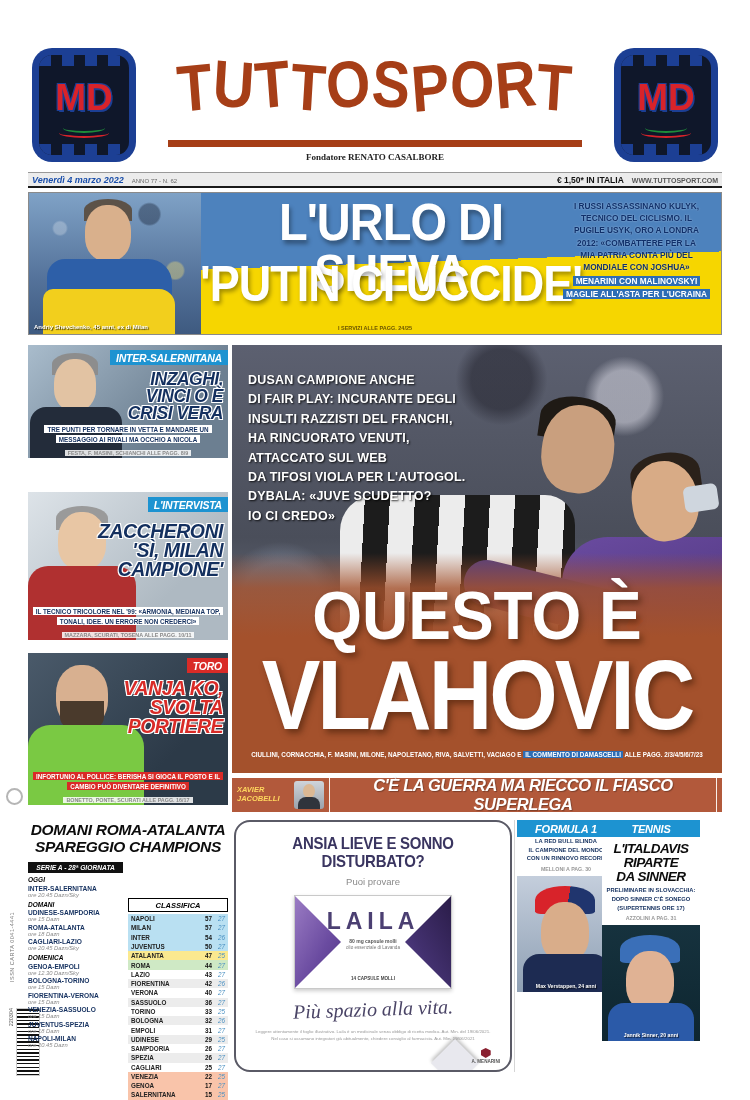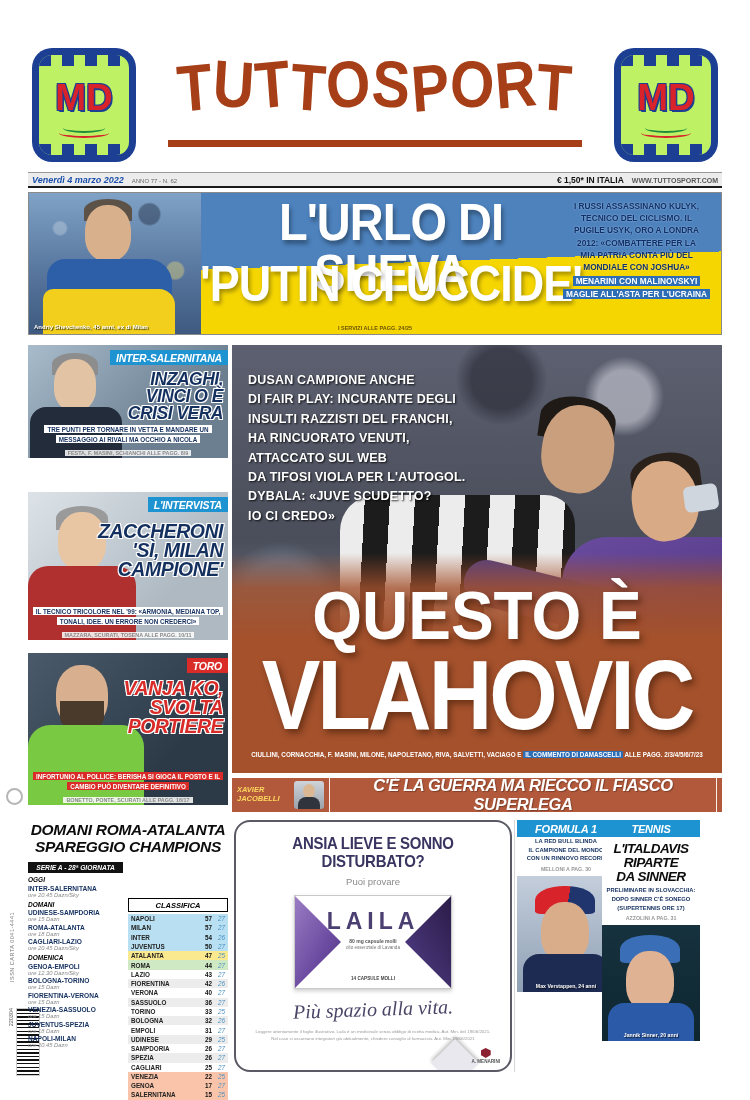--- a/index.html
+++ b/index.html
@@ -11,21 +11,21 @@
   .punch{position:absolute;left:6px;top:788px;width:13px;height:13px;border:2px solid #b5b5b5;border-radius:50%;}
   .vtext{position:absolute;writing-mode:vertical-rl;transform:rotate(180deg);font-size:5.5px;color:#777;letter-spacing:.5px;}
   .vt1{left:9px;top:832px;height:150px;}
   .barcode{position:absolute;left:16px;top:1008px;width:22px;height:66px;
            background:repeating-linear-gradient(180deg,#111 0 1.5px,#fff 1.5px 3.6px);border:1px solid #ccc;}
   .barcode-num{position:absolute;left:8px;top:1008px;writing-mode:vertical-rl;transform:rotate(180deg);font-size:5.5px;color:#555;}
 
   
   .md-logo{position:absolute;top:48px;width:104px;height:114px;background:#1c3f94;border-radius:20px;}
   .md-left{left:32px;} .md-right{left:614px;}
-  .md-inner{position:absolute;inset:7px;background:#bef264;border-radius:13px;overflow:hidden;}
+  .md-inner{position:absolute;inset:7px;background:#0f172a;border-radius:13px;overflow:hidden;}
   .md-strip{position:absolute;left:0;right:0;height:11px;
             background:repeating-linear-gradient(90deg,#1c3f94 0 12px,transparent 12px 23px);}
   .md-strip.top{top:0;} .md-strip.bottom{bottom:0;}
   .md-text{position:absolute;top:22px;left:0;right:0;text-align:center;font-size:37px;font-weight:900;
            color:#d8232a;text-shadow:1.5px 1.5px 0 #1c3f94,-1px -1px 0 #1c3f94,1px -1px 0 #1c3f94,-1px 1px 0 #1c3f94;}
   .md-swoosh{position:absolute;left:24px;width:42px;height:8px;border-radius:50%;}
   .s1{bottom:22px;border-bottom:2.5px solid #1e8c3a;}
   .s2{bottom:17px;border-bottom:2.5px solid #d8232a;width:50px;left:20px;}
 
   .masthead-title{position:absolute;top:56px;left:142px;width:466px;text-align:center;
@@ -239,20 +239,21 @@
     <div class="md-inner">
       <div class="md-strip top"></div>
       <div class="md-text">MD</div>
       <div class="md-swoosh s1"></div>
       <div class="md-swoosh s2"></div>
       <div class="md-strip bottom"></div>
     </div>
   </div>
   <div class="masthead-title"><span style="display: inline-block; transform: rotate(-5deg) translateY(3px);">T</span><span style="display: inline-block; transform: rotate(4deg) translateY(0px);">U</span><span style="display: inline-block; transform: rotate(-5deg) translateY(0px);">T</span><span style="display: inline-block; transform: rotate(4deg) translateY(3px);">T</span><span style="display: inline-block; transform: rotate(-5deg) translateY(0px);">O</span><span style="display: inline-block; transform: rotate(4deg) translateY(0px);">S</span><span style="display: inline-block; transform: rotate(-5deg) translateY(3px);">P</span><span style="display: inline-block; transform: rotate(4deg) translateY(0px);">O</span><span style="display: inline-block; transform: rotate(-5deg) translateY(0px);">R</span><span style="display: inline-block; transform: rotate(4deg) translateY(3px);">T</span></div>
   <div class="masthead-rule"></div>
+  <div class="founder">Fondatore RENATO CASALBORE</div>
 
   <div class="datebar">
     <div class="db-left">
       <span class="db-date">Venerdì 4 marzo 2022</span>
       <span class="db-issue">ANNO 77 - N. 62</span>
     </div>
     <div class="db-right">
       <span class="db-price">€ 1,50* IN ITALIA</span>
       <span class="db-site">WWW.TUTTOSPORT.COM</span>
     </div>

